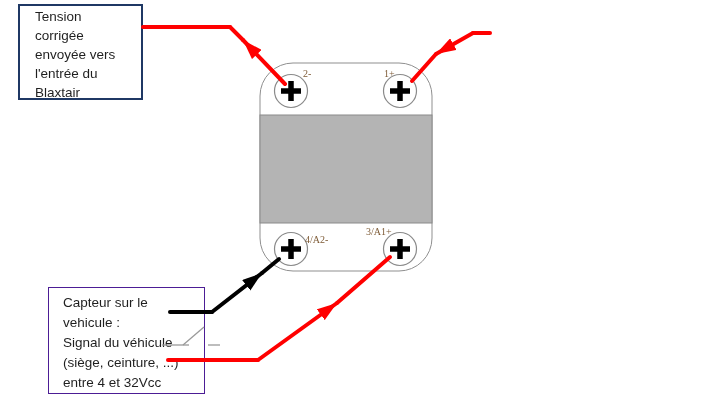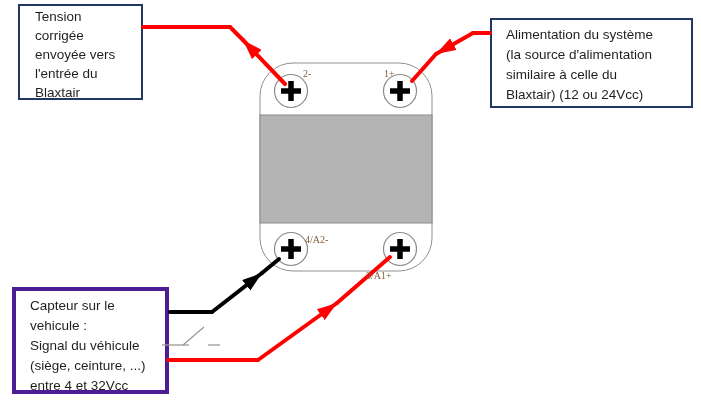--- a/index.html
+++ b/index.html
@@ -5,49 +5,45 @@
   html,body{margin:0;padding:0;background:#fff;}
   #stage{
     position:relative;width:701px;height:403px;background:#ffffff;
     font-family:"Liberation Sans", sans-serif;overflow:hidden;
   }
   .callout{
     position:absolute;box-sizing:border-box;background:#ffffff;
     color:#1f1f1f;font-size:13.5px;white-space:pre-line;z-index:1;
   }
   .callout.navy{border:2px solid #1f3864;}
-  .callout.gray{border:4px solid #4c1d95;}
+  .callout.gray{border:1px solid #4c1d95;margin-left:36px;}
   #callout-output{left:18px;top:4px;width:125px;height:96px;line-height:19px;padding:1px 2px 0 15px;}
   #callout-power{left:490px;top:18px;width:203px;height:90px;line-height:20px;padding:5px 2px 0 14px;}
   #callout-sensor{left:12px;top:287px;width:157px;height:107px;line-height:20px;padding:5px 2px 0 14px;}
   #wires-svg{position:absolute;left:0;top:0;z-index:2;pointer-events:none;}
   .tlabel{
     position:absolute;z-index:3;font-family:"Liberation Serif", serif;
     font-size:10px;color:#7d5a35;z-index:3;
   }
   #tlabel-2{left:303px;top:68px;}
   #tlabel-1{left:384px;top:68px;}
   #tlabel-4{left:305px;top:226px;margin-top:8px;}
-  #tlabel-3{left:366px;top:226px;margin-top:44px;}
+  #tlabel-3{left:366px;top:226px;}
 </style>
 </head>
 <body>
 
 <div id="stage">
 
   <div id="callout-output" class="callout navy">Tension
 corrigée
 envoyée vers
 l'entrée du
 Blaxtair</div>
 
-  <div id="callout-power" class="callout navy">Alimentation du système
-(la source d'alimentation
-similaire à celle du
-Blaxtair) (12 ou 24Vcc)</div>
 
   <div id="callout-sensor" class="callout gray">Capteur sur le
 vehicule :
 Signal du véhicule
 (siège, ceinture, ...)
 entre 4 et 32Vcc</div>
 
   <svg id="wires-svg" width="701" height="403" viewBox="0 0 701 403">
     <defs>
       <marker id="arrowRed" viewBox="0 0 6 4" refX="6" refY="2" markerWidth="5" markerHeight="3.4" orient="auto" markerUnits="strokeWidth">

